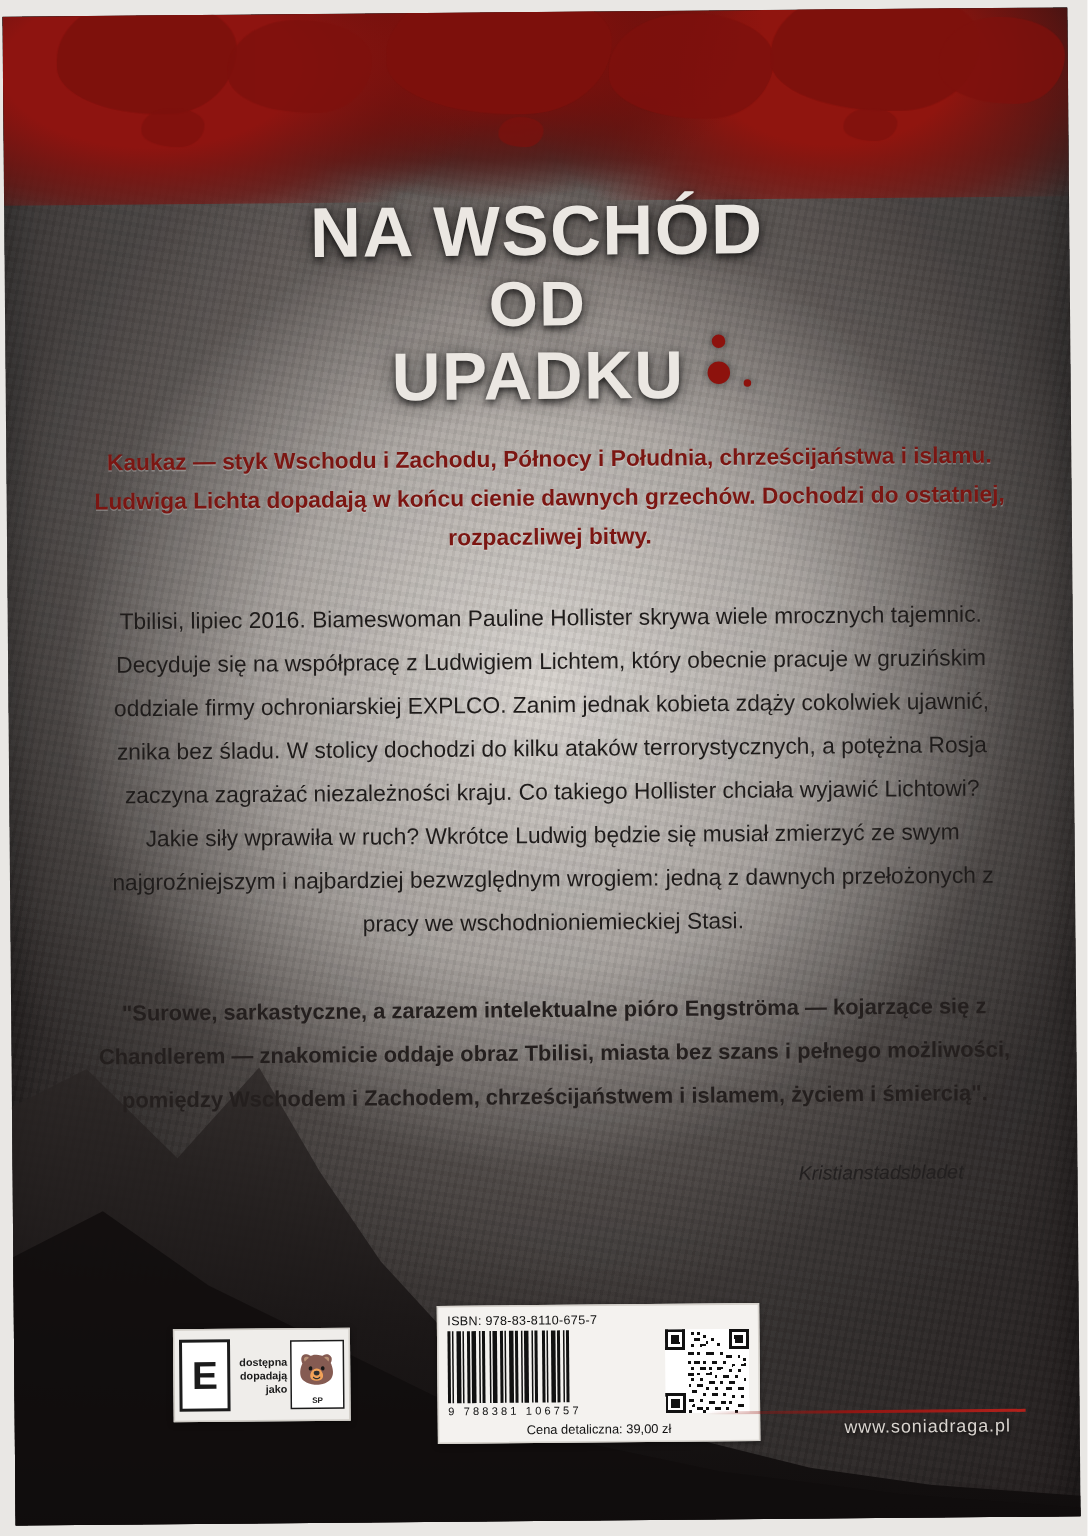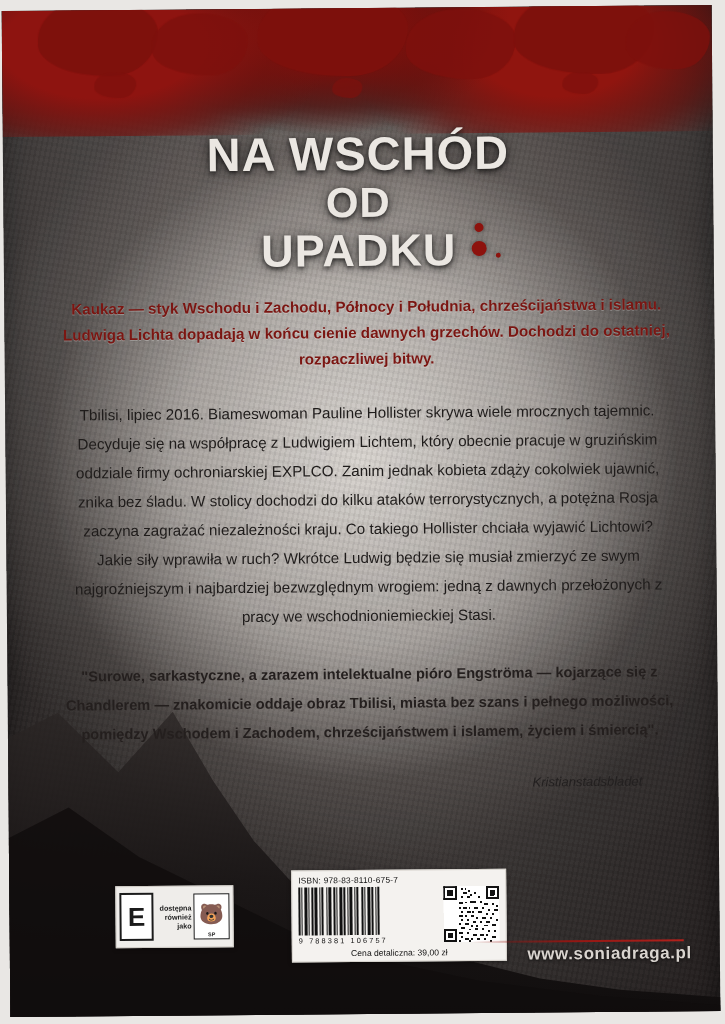--- a/index.html
+++ b/index.html
@@ -256,27 +256,26 @@
     transform: translate(-50%,-50%);
     font-size: 20px; line-height: 20px; color: #1b1b1b;
   }
   .esrb-logo .sp {
     position: absolute; left: 0; right: 0; bottom: 1px;
     text-align: center; font-size: 5.4px; color: #1b1b1b; font-weight: 700;
   }
 
   #publisher {
     position: absolute;
-    right: 28px;
+    right: 46px;
     top: 938px;
-    font-size: 17px;
+    font-size: 12px;
     letter-spacing: .6px;
     color: #d9d4cf;
     text-shadow: 0 1px 3px rgba(0,0,0,.8);
-    font-weight: bold;
   }
   #pub-line {
     position: absolute;
     right: 36px;
     top: 934px;
     width: 212px;
     height: 2px;
     background: linear-gradient(90deg, rgba(150,16,12,0) 0%, #9b1410 45%, #c2201a 100%);
     opacity: .9;
   }
@@ -329,21 +328,21 @@
 
     <div class="copy" id="lede">Kaukaz — styk Wschodu i Zachodu, Północy i Południa, chrześcijaństwa i islamu. Ludwiga Lichta dopadają w końcu cienie dawnych grzechów. Dochodzi do ostatniej, rozpaczliwej bitwy.</div>
     <div class="copy" id="blurb">Tbilisi, lipiec 2016. Biameswoman Pauline Hollister skrywa wiele mrocznych tajemnic. Decyduje się na współpracę z Ludwigiem Lichtem, który obecnie pracuje w gruzińskim oddziale firmy ochroniarskiej EXPLCO. Zanim jednak kobieta zdąży cokolwiek ujawnić, znika bez śladu. W stolicy dochodzi do kilku ataków terrorystycznych, a potężna Rosja zaczyna zagrażać niezależności kraju. Co takiego Hollister chciała wyjawić Lichtowi? Jakie siły wprawiła w ruch? Wkrótce Ludwig będzie się musiał zmierzyć ze swym najgroźniejszym i najbardziej bezwzględnym wrogiem: jedną z dawnych przełożonych z pracy we wschodnioniemieckiej Stasi.</div>
     <div class="copy" id="quote">"Surowe, sarkastyczne, a zarazem intelektualne pióro Engströma — kojarzące się z Chandlerem — znakomicie oddaje obraz Tbilisi, miasta bez szans i pełnego możliwości, pomiędzy Wschodem i Zachodem, chrześcijaństwem i islamem, życiem i śmiercią".</div>
     <div class="copy" id="quote-source">Kristianstadsbladet</div>
 
     <div id="esrb">
       <div class="esrb-e">E</div>
       <div class="esrb-mid">
         <div>dostępna</div>
-        <div>również jako</div>
+        <div>dopadają jako</div>
       </div>
       <div class="esrb-logo">
         <span class="bear">🐻</span>
         <span class="sp">SP</span>
       </div>
     </div>
 
     <div id="isbnbox">
       <div class="isbn-txt">ISBN: 978-83-8110-675-7</div>
 

